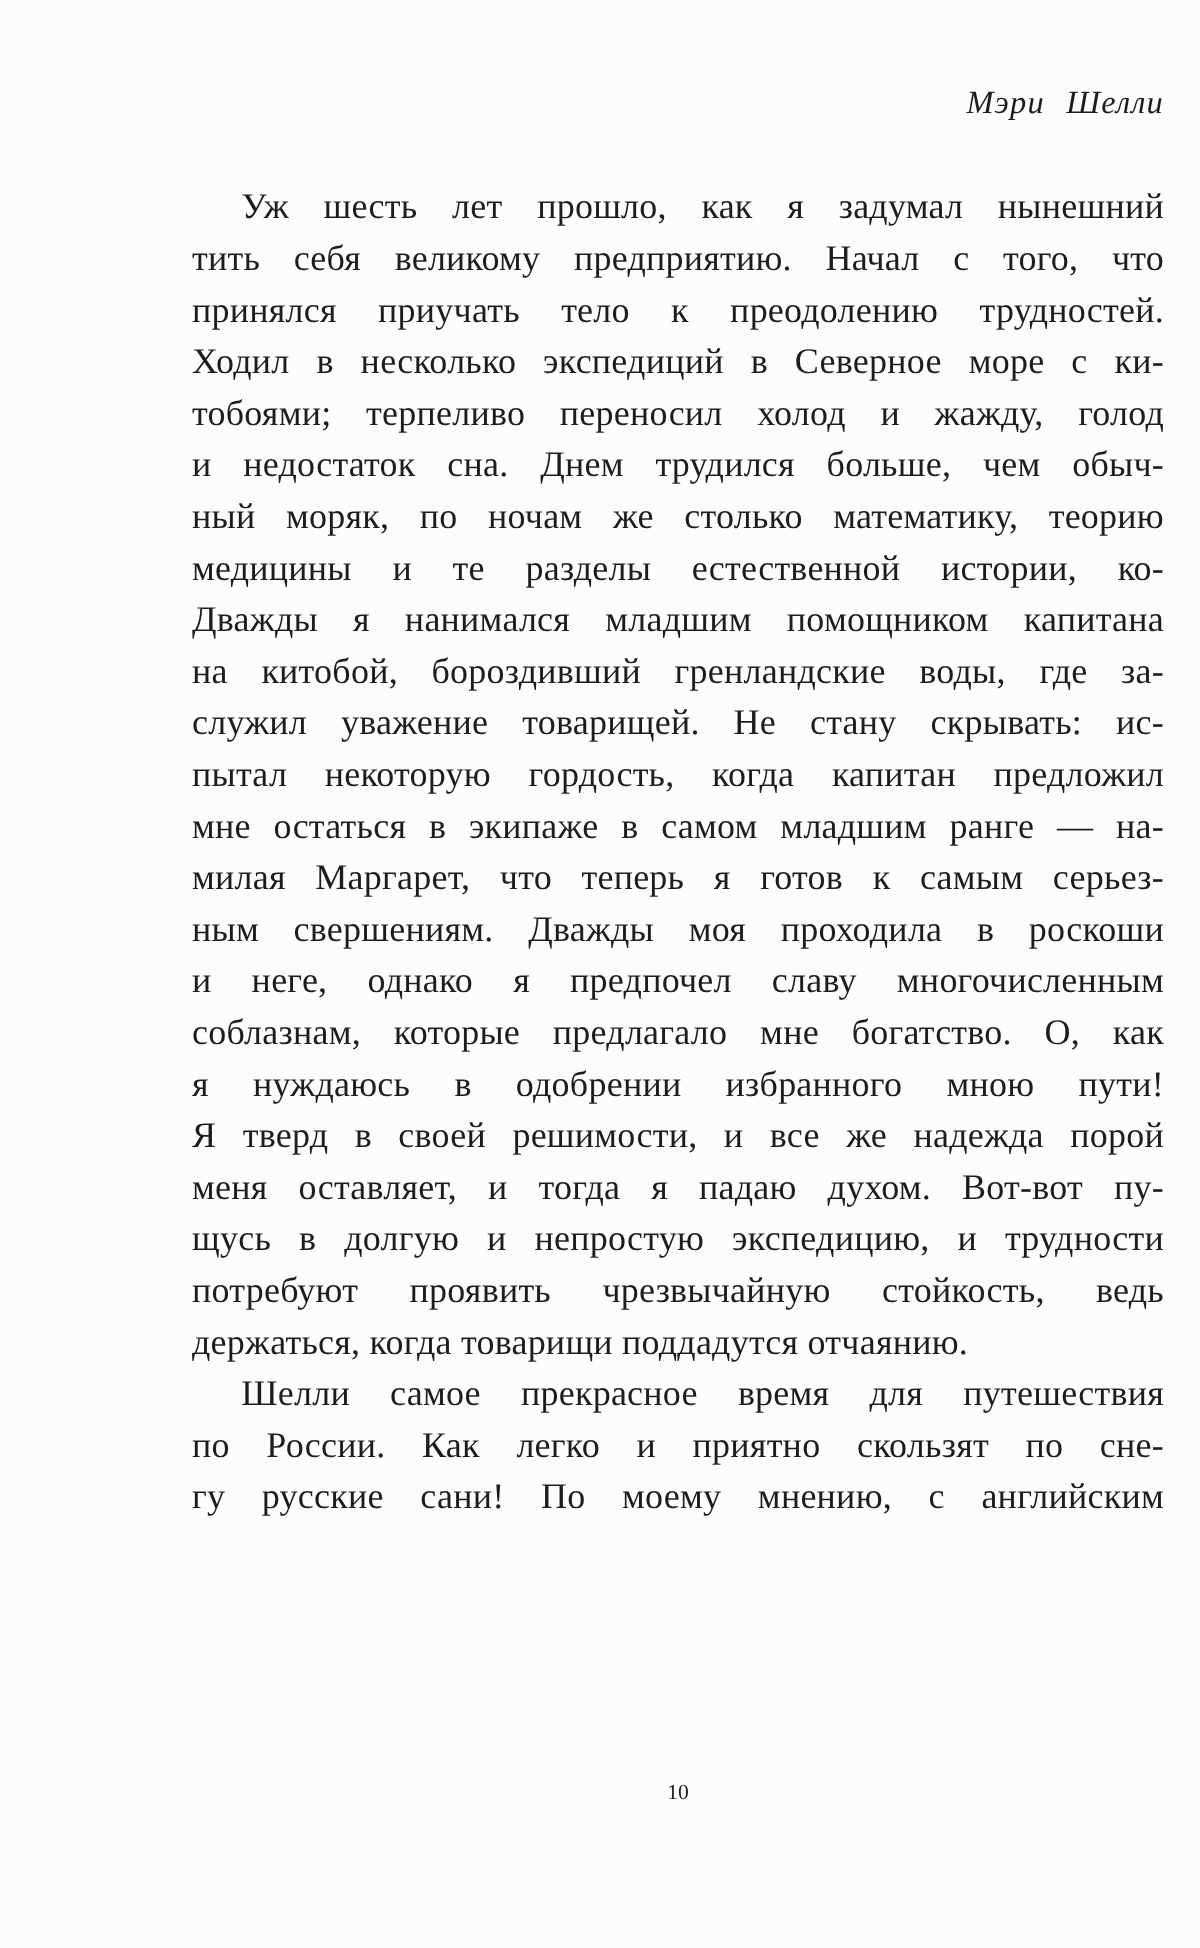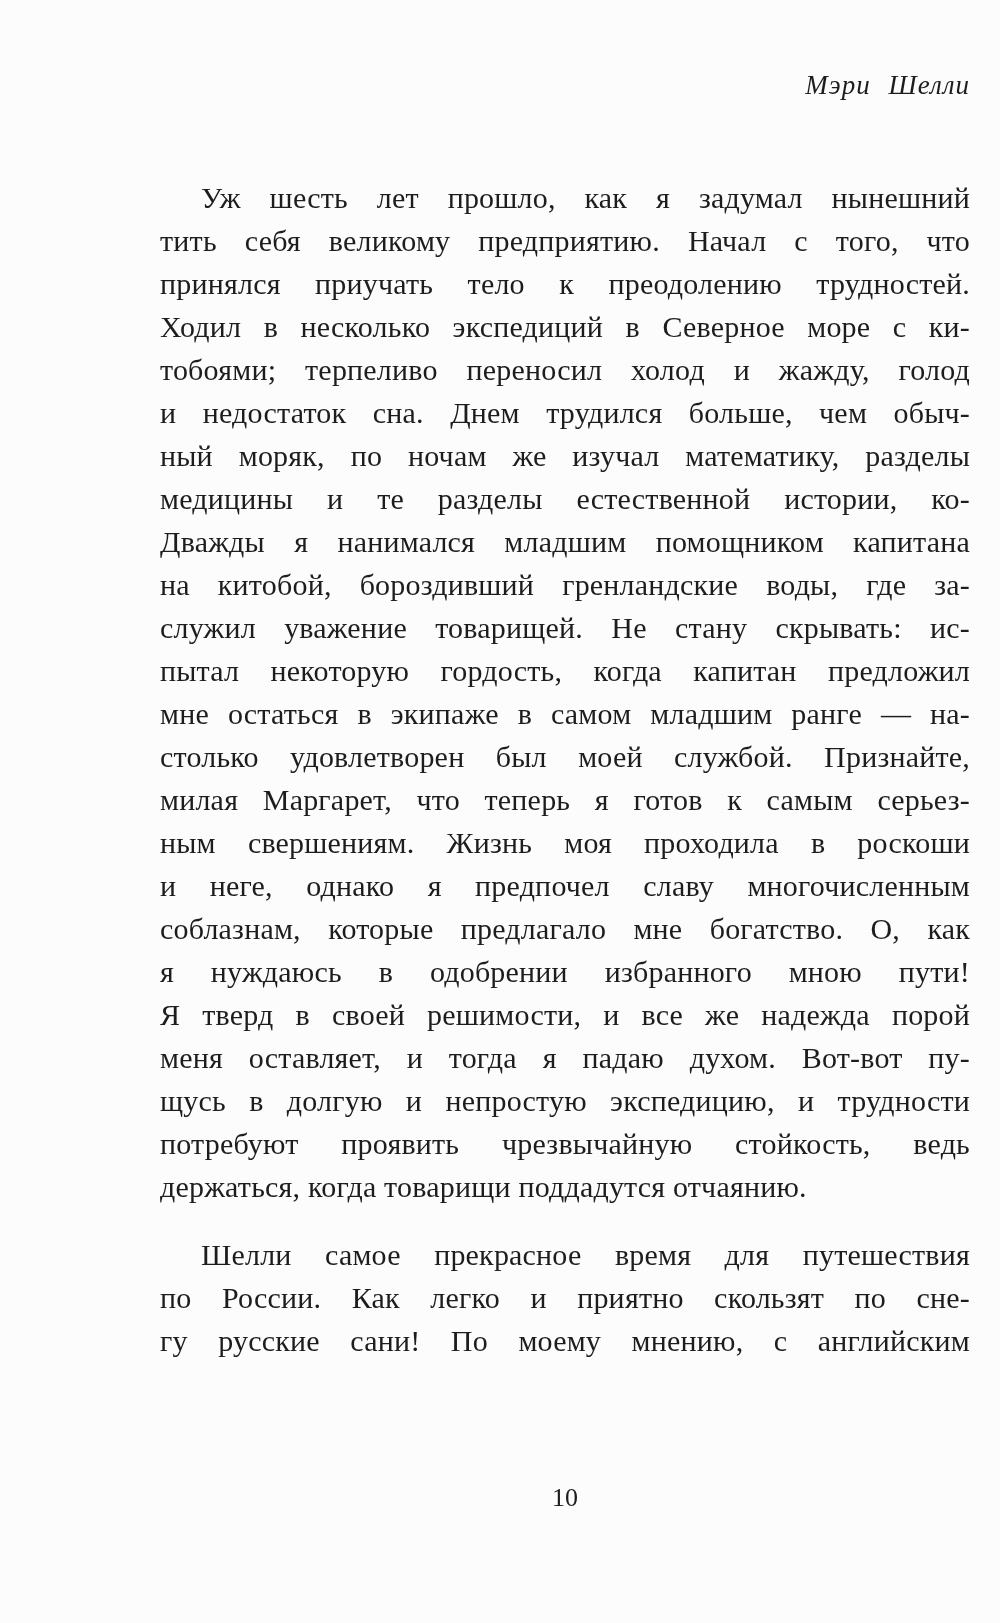--- a/index.html
+++ b/index.html
@@ -36,55 +36,54 @@
     width: 810px;
     font-size: 30px;
     line-height: 43px;
     letter-spacing: 0.2px;
   }
   .line {
     text-align: justify;
     text-align-last: justify;
     white-space: normal;
   }
-  .line.indent { padding-left: 41px; margin-top: 25px; }
+  .line.indent { padding-left: 41px; }
   .line.para-end { text-align-last: left; }
   .page-number {
     position: absolute;
     top: 1483px;
     left: 160px;
     width: 810px;
     text-align: center;
-    font-size: 26px;
+    font-size: 18px;
     color: var(--ink);
   }
 </style>
 </head>
 <body>
 
 <div class="running-header">Мэри Шелли</div>
 
 <div class="page-body">
     <div>
       <div class="line indent">Уж шесть лет прошло, как я задумал нынешний</div>
       <div class="line">тить себя великому предприятию. Начал с того, что</div>
       <div class="line">принялся приучать тело к преодолению трудностей.</div>
       <div class="line">Ходил в несколько экспедиций в Северное море с ки-</div>
       <div class="line">тобоями; терпеливо переносил холод и жажду, голод</div>
       <div class="line">и недостаток сна. Днем трудился больше, чем обыч-</div>
-      <div class="line">ный моряк, по ночам же изучал математику, разделы</div>
+      <div class="line">ный моряк, по ночам же столько математику, теорию</div>
       <div class="line">медицины и те разделы естественной истории, ко-</div>
       <div class="line">Дважды я нанимался младшим помощником капитана</div>
       <div class="line">на китобой, бороздивший гренландские воды, где за-</div>
       <div class="line">служил уважение товарищей. Не стану скрывать: ис-</div>
       <div class="line">пытал некоторую гордость, когда капитан предложил</div>
       <div class="line">мне остаться в экипаже в самом младшим ранге — на-</div>
-      <div class="line">столько удовлетворен был моей службой. Признайте,</div>
       <div class="line">милая Маргарет, что теперь я готов к самым серьез-</div>
-      <div class="line">ным свершениям. Жизнь моя проходила в роскоши</div>
+      <div class="line">ным свершениям. Дважды моя проходила в роскоши</div>
       <div class="line">и неге, однако я предпочел славу многочисленным</div>
       <div class="line">соблазнам, которые предлагало мне богатство. О, как</div>
       <div class="line">я нуждаюсь в одобрении избранного мною пути!</div>
       <div class="line">Я тверд в своей решимости, и все же надежда порой</div>
       <div class="line">меня оставляет, и тогда я падаю духом. Вот-вот пу-</div>
       <div class="line">щусь в долгую и непростую экспедицию, и трудности</div>
       <div class="line">потребуют проявить чрезвычайную стойкость, ведь</div>
       <div class="line para-end">держаться, когда товарищи поддадутся отчаянию.</div>
     </div>
     <div>

